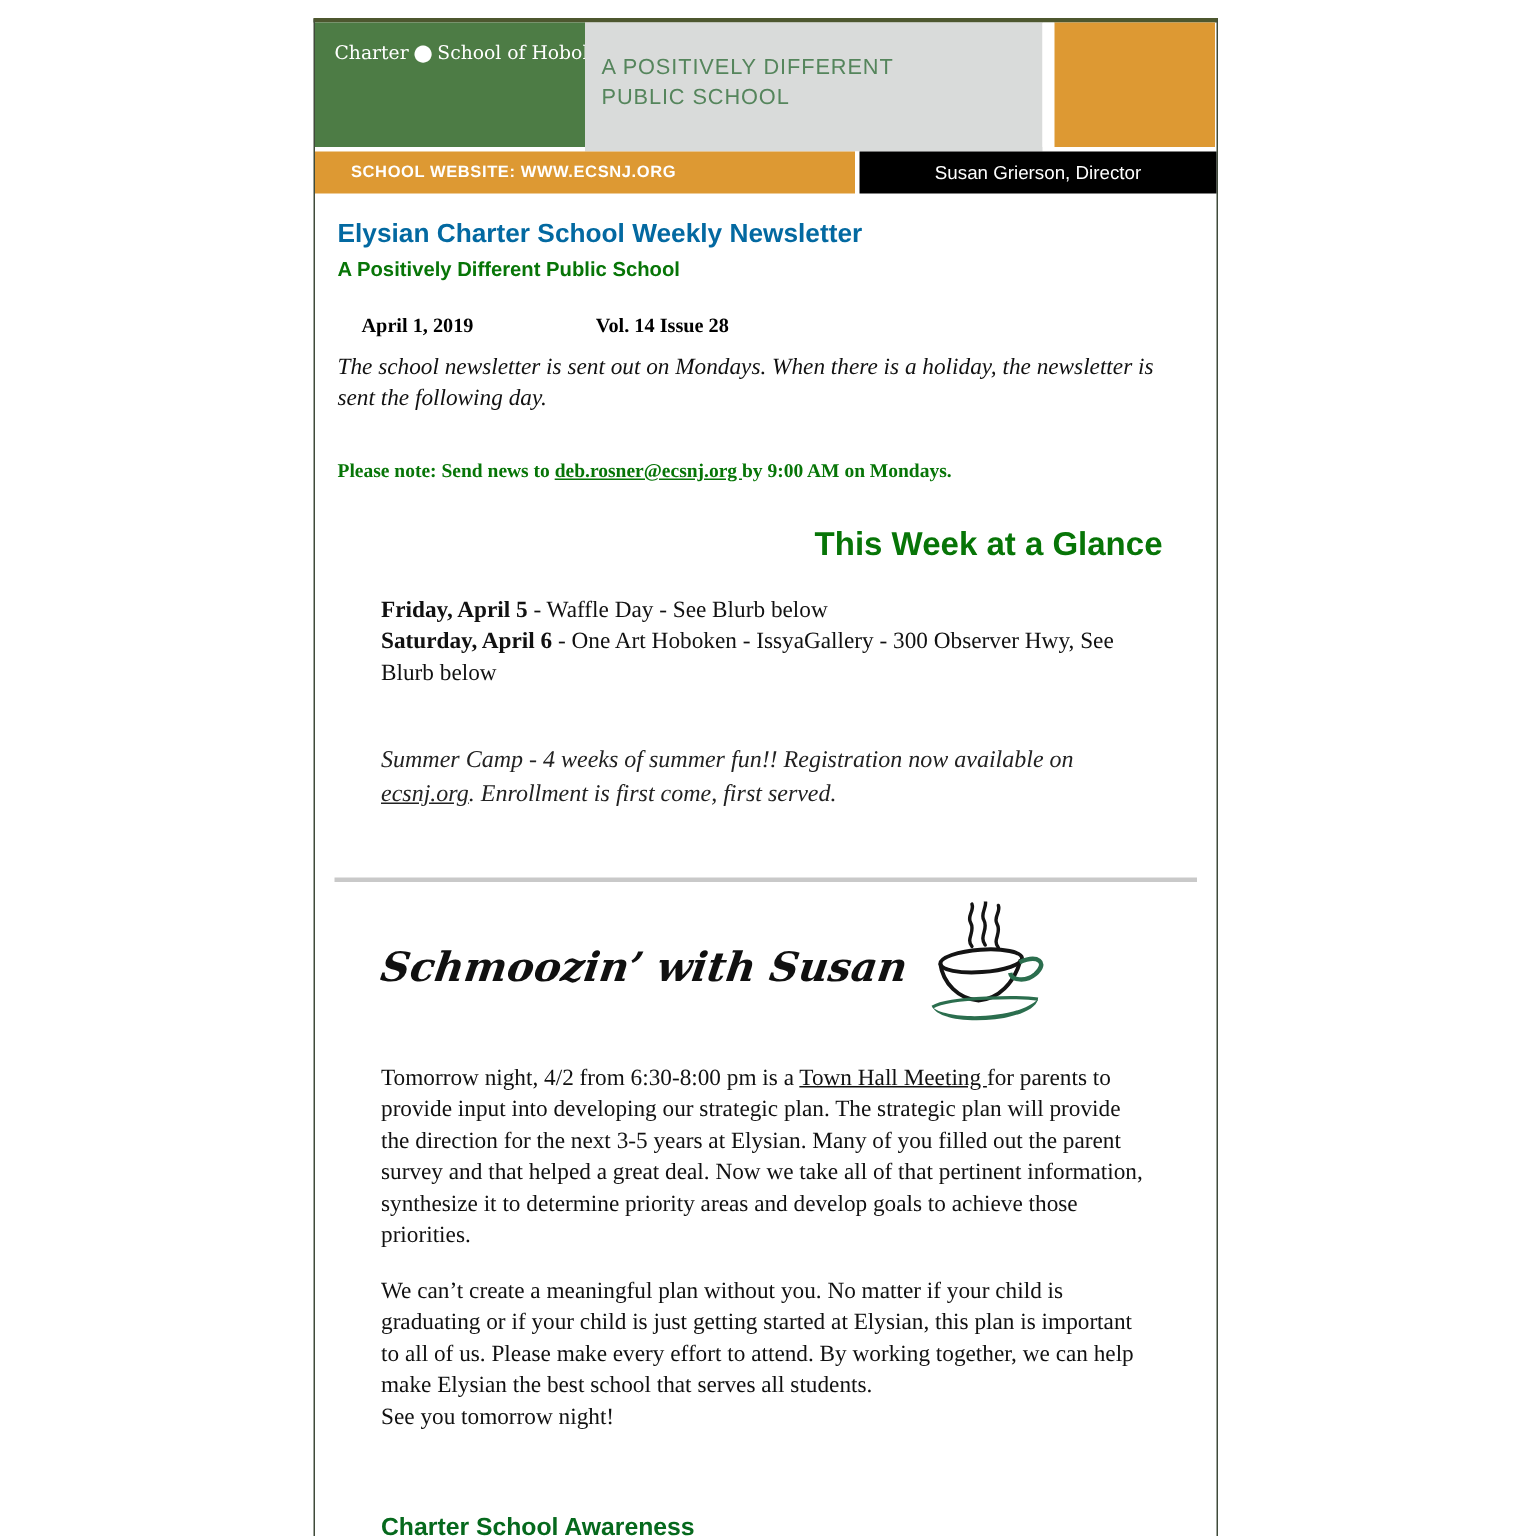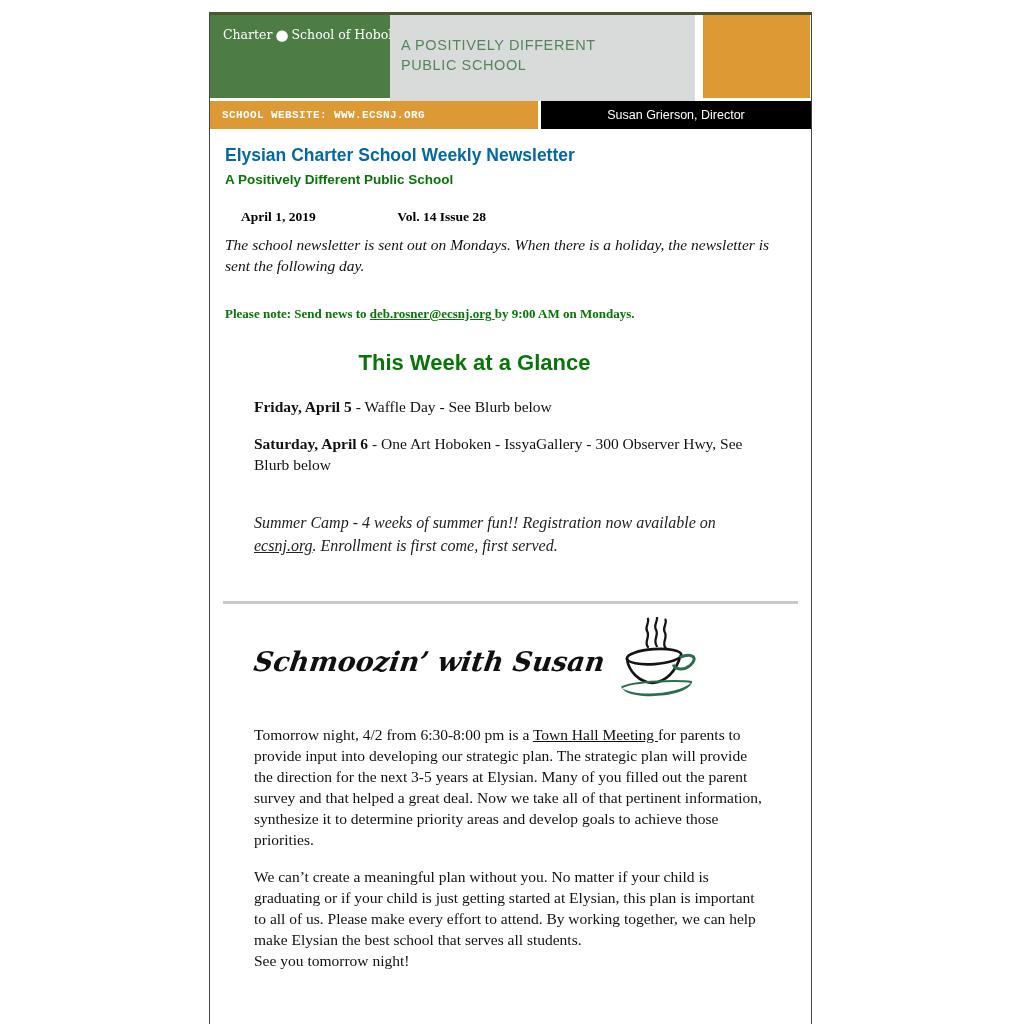--- a/index.html
+++ b/index.html
@@ -45,24 +45,24 @@
     font-family: "Liberation Sans", sans-serif;
     font-size: 14.5px; line-height: 20px;
     letter-spacing: 0.6px;
     padding: 20px 0 0 11px;
   }
   .header-gap { width: 8px; background: #ffffff; }
   .orange-block { width: 107px; height: 83px; background: #dd9933; }
   
   .bars-row { display: flex; height: 28px; margin-top: 3px; }
   .website-bar {
-    width: 328px; background: #dd9933;
-    color: #ffffff; font-family: Liberation Mono, monospace;
+    width: 360px; background: #dd9933;
+    color: #ffffff; font-family: Liberation Sans, sans-serif;
     font-size: 11px; font-weight: bold; letter-spacing: 0.4px;
-    display: flex; align-items: center; padding-left: 12px;
+    display: flex; align-items: center; padding-left: 24px;
   }
   .bars-gap { width: 3px; background: #ffffff; }
   .director-bar {
     flex: 1; background: #000000;
     color: #ffffff; font-family: "Liberation Sans", sans-serif;
     font-size: 12.5px;
     display: flex; align-items: center; justify-content: center;
   }
   
   .masthead { margin: 16px 30px 0 15px; }
@@ -89,28 +89,28 @@
   }
   .please-note {
     margin-top: 30px;
     font-weight: bold; font-size: 13px;
     color: #077507;
   }
   .please-note a { color: #077507; text-decoration: underline; }
   
   .glance-heading {
     margin-top: 28px;
-    text-align: center;
+    text-align: right;
     transform: translateX(-36px);
     font-family: "Liberation Sans", sans-serif;
     font-weight: bold; font-size: 22px;
     color: #077507;
   }
   .body-block { margin-left: 44px; margin-right: 44px; }
-  .event { font-size: 15.5px; line-height: 21px; color: #111111; margin-top: 16px; }
+  .event { font-size: 15.5px; line-height: 21px; color: #111111; margin-top: 0; }
   .event:first-child { margin-top: 20px; }
   .event b { font-weight: bold; }
   .camp-note {
     margin-top: 36px;
     font-style: italic; font-size: 16px; line-height: 23px; color: #222222;
   }
   .camp-note a { color: #222222; text-decoration: underline; }
   .rule {
     margin: 44px 13px 0 13px;
     height: 3px; background: #c9c9c9; border: none;

